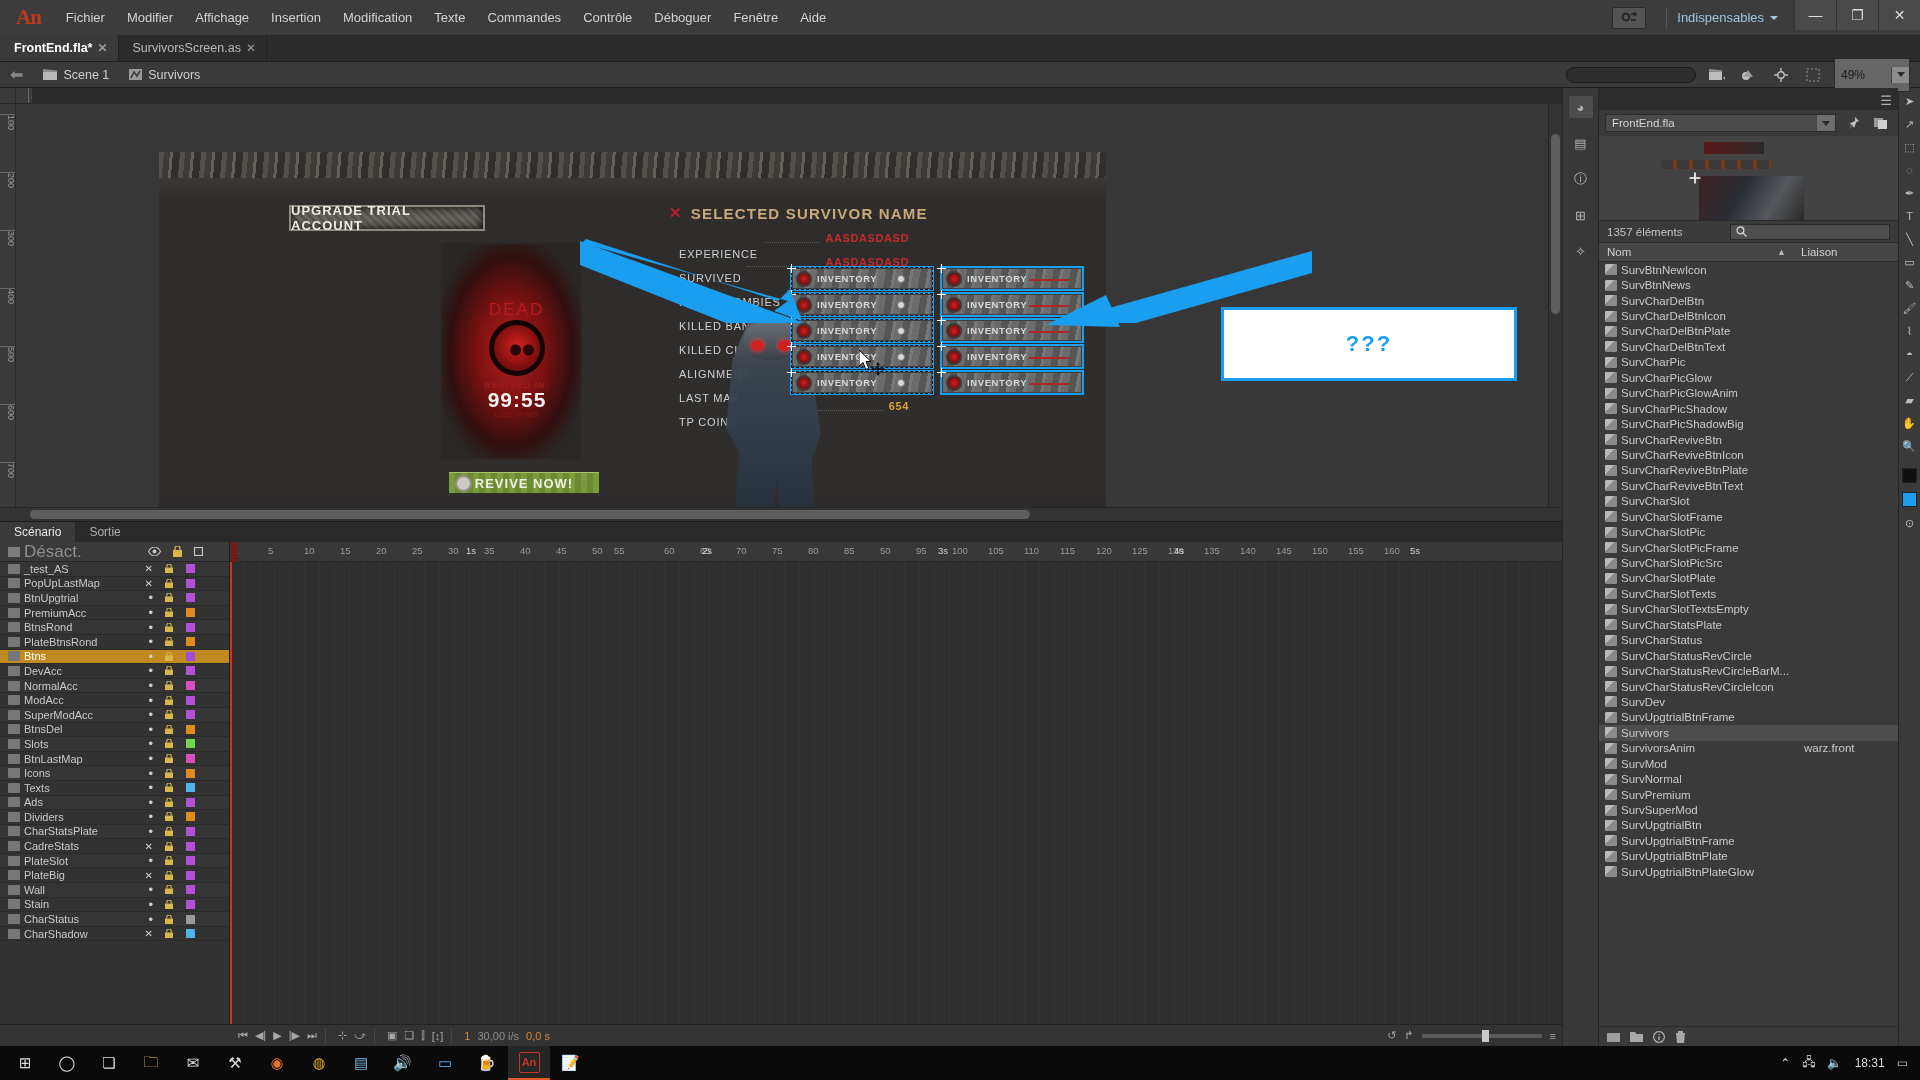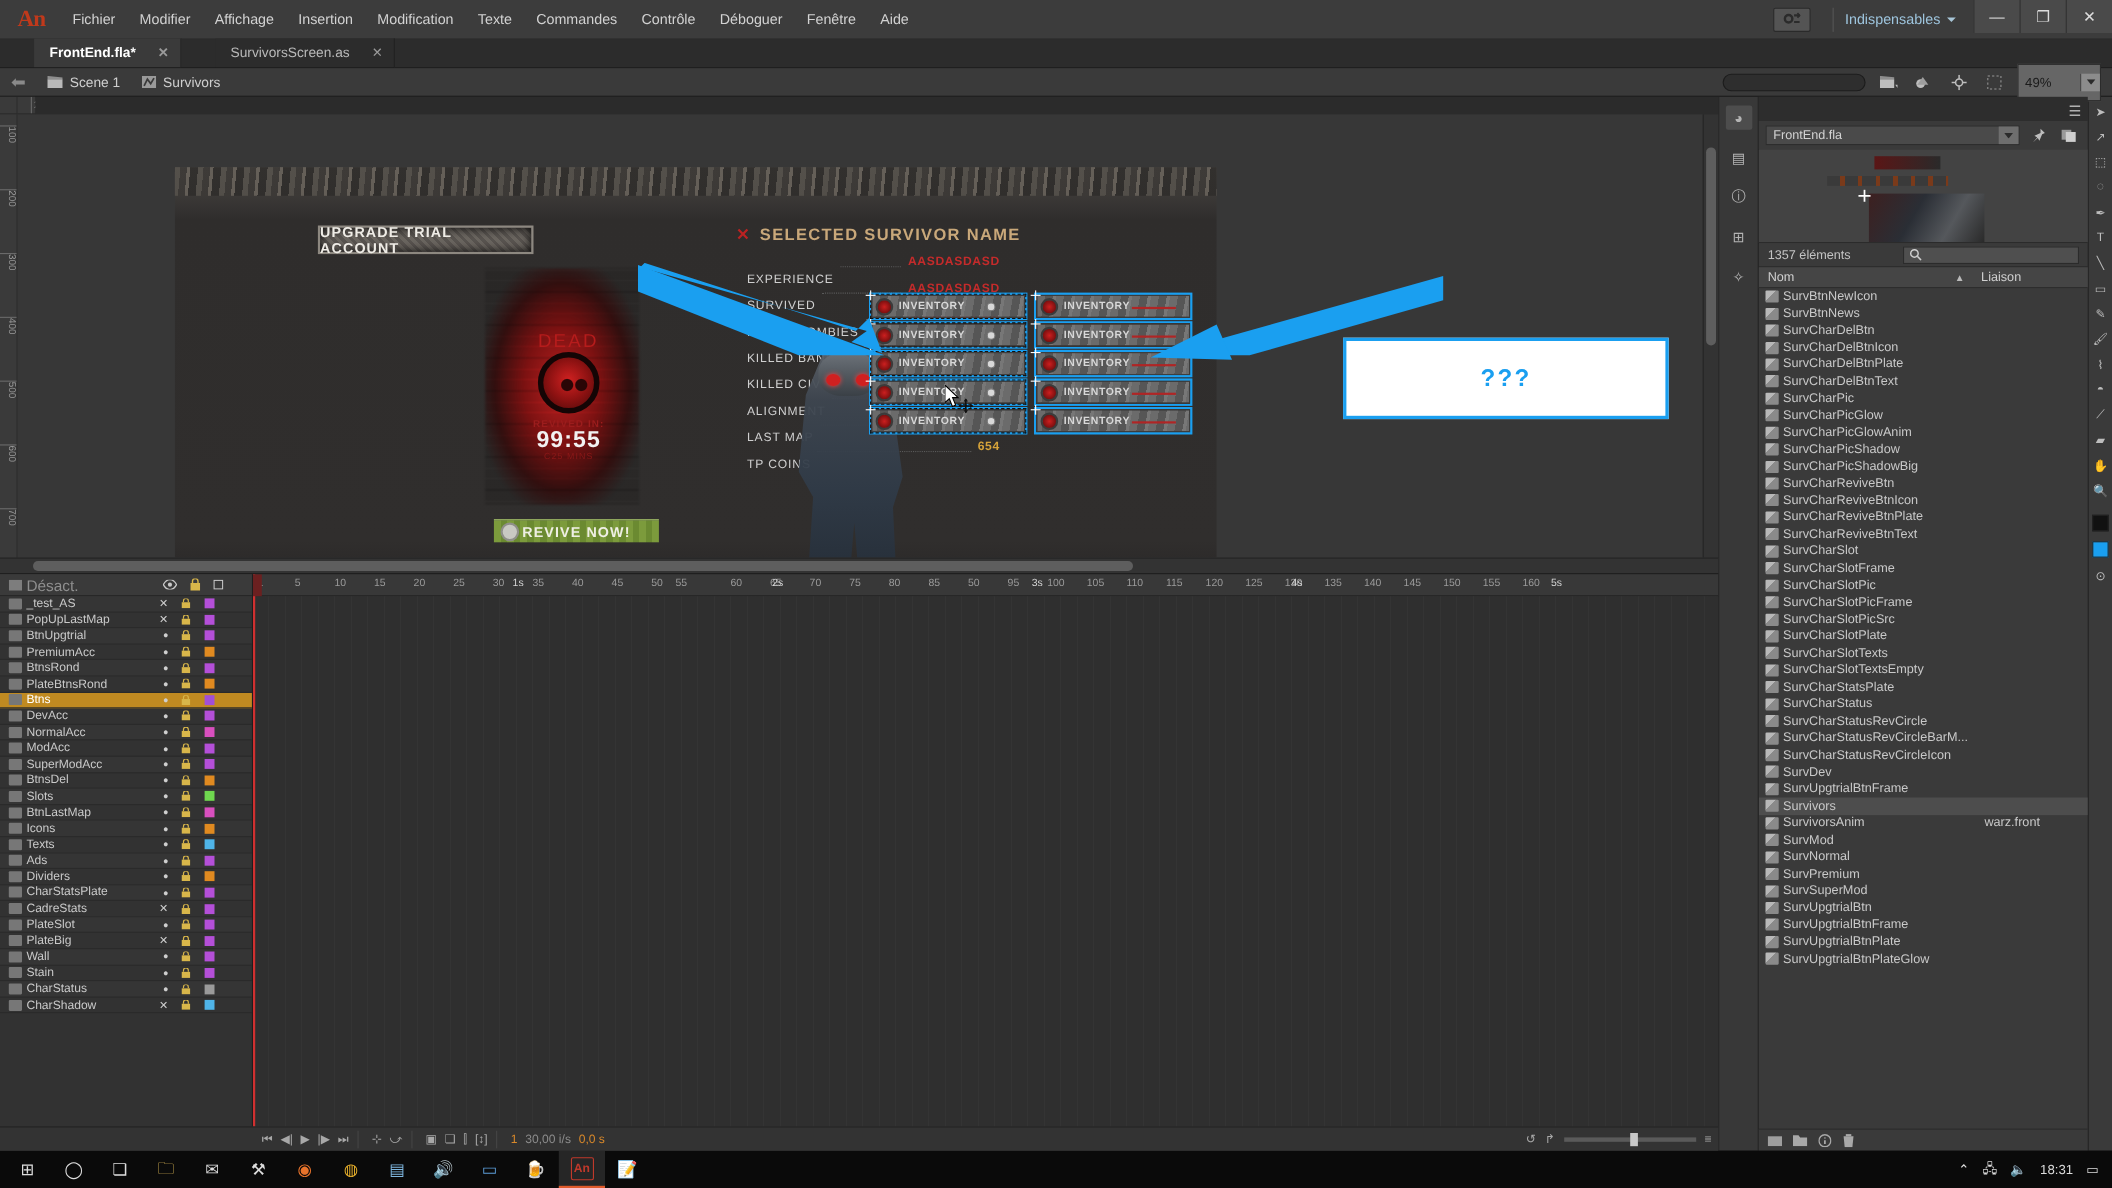--- a/index.html
+++ b/index.html
@@ -24,21 +24,21 @@
   .vsep { width:1px; height:22px; background:#555; margin: 0 10px; }
   .ws-label { color: #9ec5de; font-size: 13px; padding-right: 6px; }
   .caret { width:0;height:0;border-left:4px solid transparent;border-right:4px solid transparent;border-top:4px solid #a8c6d8;}
   .winbtns { display:flex; margin-left: 16px; height:36px; }
   .winbtn { width: 42px; height: 30px; background:#4a4a4a; border-left:1px solid #333;
             display:flex;align-items:center;justify-content:center;color:#ddd;font-size:14px; }
 
   
   .doctabs { height: 26px; background: #2c2c2c; display:flex; align-items:flex-end; flex:0 0 26px; border-bottom:1px solid #1f1f1f;}
   .doctab { height: 26px; line-height:26px; padding: 0 10px 0 14px; font-size:12.5px; color:#b9b9b9;
-            background:#2c2c2c; display:flex; align-items:center; gap:20px; border-right:1px solid #222;margin-left:31px;}
+            background:#2c2c2c; display:flex; align-items:center; gap:5px; border-right:1px solid #222;}
   .doctab.active { background:#3a3a3a; color:#fff; font-weight:bold; }
   .tab-x { color:#9a9a9a; font-size:12px; }
 
   
   .crumbbar { height: 26px; background:#3a3a3a; display:flex; align-items:center; flex:0 0 26px;
               border-bottom:1px solid #1c1c1c; position: relative;}
   .crumb { display:flex; align-items:center; gap:6px; padding: 0 10px; color:#cfcfcf; font-size:12.5px;}
   .back-arrow { color:#8a8a8a; font-size:16px; padding: 0 10px; }
   .crumbbar-right { margin-left:auto; display:flex; align-items:center; gap:10px; padding-right: 10px;}
   .zoomsel { display:flex; align-items:center; background:#666; border:1px solid #2b2b2b; height:34px; }
@@ -155,21 +155,21 @@
   .bigarrow { position:absolute; }
 
   
   .tl { flex:0 0 525px; display:flex; flex-direction:column; background:#2e2e2e; border-top:1px solid #1c1c1c;}
   .tl-tabs { height:20px; background:#2a2a2a; display:flex; align-items:flex-end; flex:0 0 20px;}
   .tl-tab { padding:0 14px; line-height:20px; font-size:12px; color:#b0b0b0; }
   .tl-tab.active { background:#3a3a3a; color:#e8e8e8; }
   .tl-main { flex:1; display:flex; min-height:0; }
   .layers { width:230px; flex:0 0 230px; background:#323232; border-right:1px solid #1e1e1e; display:flex; flex-direction:column;}
   .layers-hdr { height:20px; display:flex; align-items:center; background:#3a3a3a; border-bottom:1px solid #262626;
-                padding-left:24px; font-size:14px; color:#8f8f8f; gap:0; position:relative;}
+                padding-left:24px; font-size:17px; color:#8f8f8f; gap:0; position:relative;}
   .layers-hdr .hicons{position:absolute;right:26px;display:flex;gap:12px;align-items:center;}
   .layer { height:14.6px; display:flex; align-items:center; font-size:11px; color:#c9c9c9;
            border-bottom:1px solid #2a2a2a; padding-left:24px; position:relative; }
   .layer:nth-child(odd){background:#353535;}
   .layer.sel { background:#c08a21; color:#fff; }
   .layer .li { position:absolute; left:8px; width:12px; height:10px; background:#777; border-radius:1px;}
   .layer .ctl { position:absolute; display:flex; align-items:center; }
   .layer .eye-c{right:76px;} .layer .lock-c{right:56px;}
   .layer .swatch{position:absolute; right:34px; width:9px;height:9px;}
   .frames { flex:1; background:#2c2c2c; position:relative; overflow:hidden;}
@@ -515,20 +515,24 @@
         </div>
         <div class="scroll-v">
           <div class="thumb"></div>
         </div>
       </div>
       <div class="scroll-h">
         <div class="thumb"></div>
       </div>
 
       <div class="tl">
+        <div class="tl-tabs" id="tl-tabs">
+            <div class="tl-tab active">Scénario</div>
+            <div class="tl-tab">Sortie</div>
+          </div>
         <div class="tl-main">
           <div class="layers">
             <div class="layers-hdr">
               <svg width="12" height="10" viewBox="0 0 12 10" style="position:absolute;left:8px">
                   <rect width="12" height="10" fill="#7d7d7d"></rect>
                 </svg>
               <span>Désact.</span>
               <span class="hicons">
                 <svg width="13" height="9" viewBox="0 0 13 9">
                     <path d="M6.5 0 C10 0 12.5 4.5 12.5 4.5 C12.5 4.5 10 9 6.5 9 C3 9 0.5 4.5 0.5 4.5 C0.5 4.5 3 0 6.5 0 Z" fill="none" stroke="#c9c9c9" stroke-width="1.1"></path>

